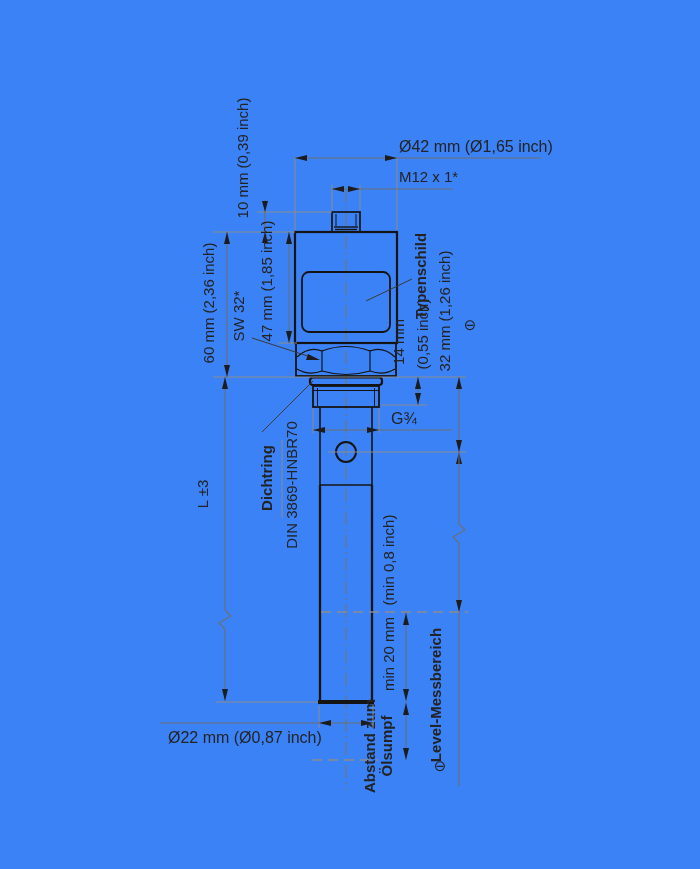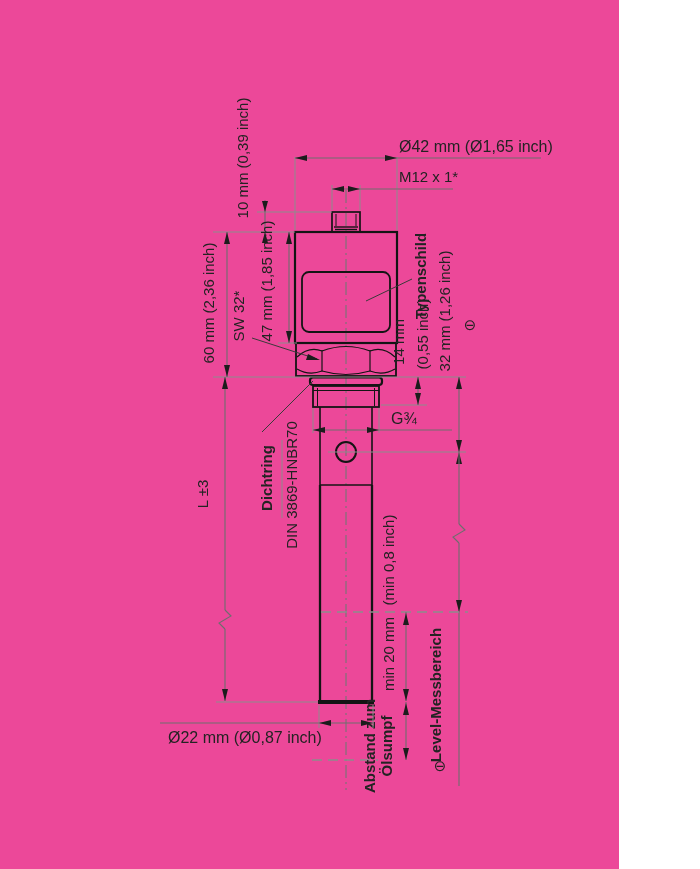--- a/index.html
+++ b/index.html
@@ -1,16 +1,16 @@
 <!DOCTYPE html>
 <html><head>
 <meta charset="utf-8">
 <style>
   html,body{margin:0;padding:0;background:#ffffff;}
-  .stage{position:relative;width:619px;height:869px;background:#ec4899;overflow:hidden;
+  .stage{position:relative;width:700px;height:869px;background:#3b82f6;overflow:hidden;
          font-family:"Liberation Sans", sans-serif;}
   svg{display:block;}
   text{fill:#232323;font-family:"Liberation Sans","DejaVu Sans",sans-serif;font-size:15px;}
   .t16{font-size:16px;}
   .bold{font-weight:bold;}
   .sym{font-family:"DejaVu Sans",sans-serif;font-size:15px;}
   .outline{stroke:#141414;fill:none;}
   .dim{stroke:#8c8c8c;stroke-width:1;fill:none;}
   .dimd{stroke:#6e6e6e;stroke-width:1.1;fill:none;}
   .arrow{fill:#1c1c1c;stroke:none;}

